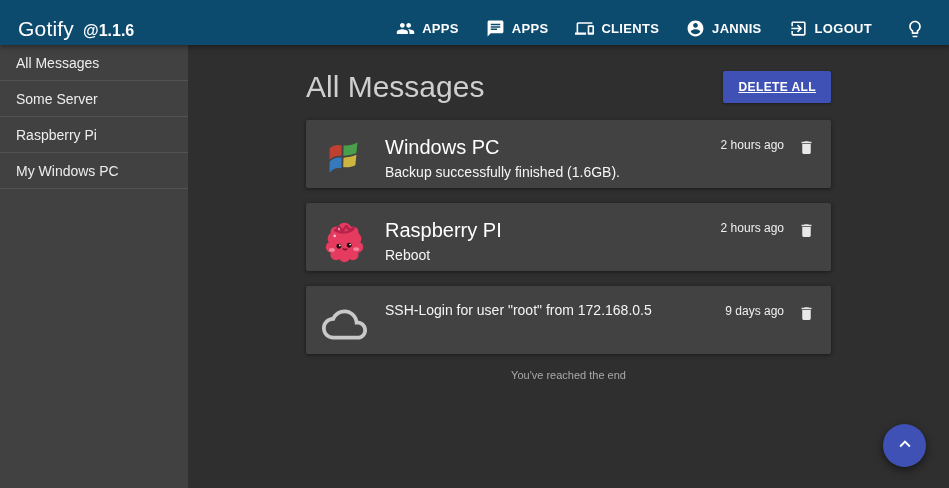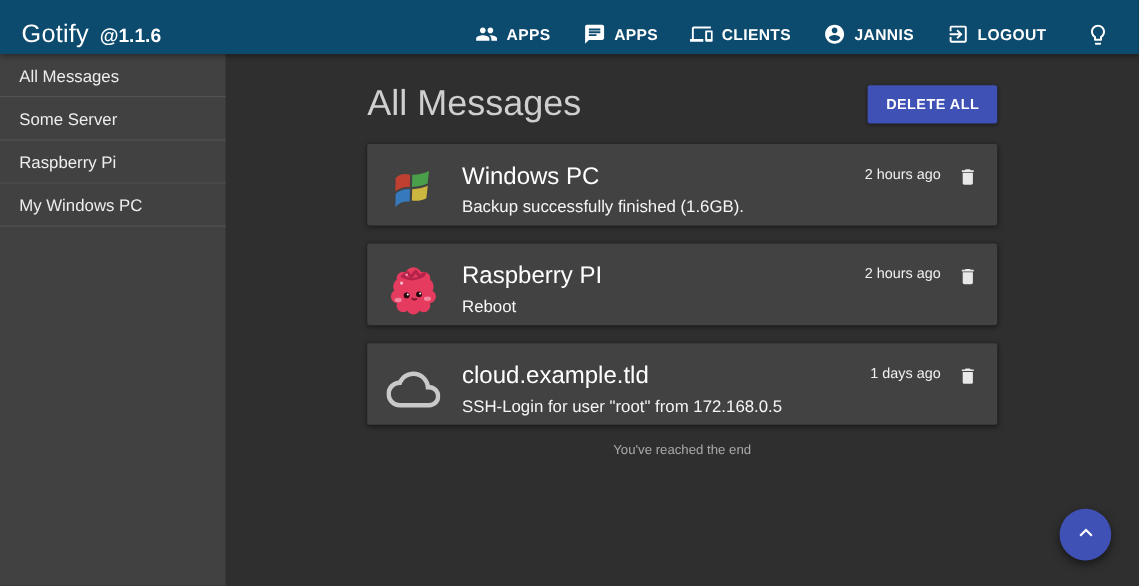--- a/index.html
+++ b/index.html
@@ -44,20 +44,21 @@
   .main { position:absolute; top:45px; left:188px; right:0; bottom:0; }
   .content { width:525px; margin:0 auto; padding-top:26px; }
   .title-row { display:flex; justify-content:space-between; align-items:center; margin-bottom:17px; }
   .page-title { font-size:30px; font-weight:400; color:#cfcfcf; line-height:1; }
   .delete-all {
     background:#3f51b5; color:#fff; border:none; cursor:pointer;
     font-family:"Liberation Sans", sans-serif;
     font-size:12px; font-weight:700; letter-spacing:.4px;
     padding:9px 15px; border-radius:2px;
     box-shadow:0 1px 3px rgba(0,0,0,.4);
+    text-decoration:underline;
   }
   .card {
     background:#424242; border-radius:2px;
     padding:16px; height:68px;
     display:flex; align-items:flex-start;
     margin-bottom:15px;
     box-shadow:0 1px 4px rgba(0,0,0,.5);
   }
   .msg-icon { width:45px; height:45px; flex:none; }
   .msg-icon svg { display:block; }
@@ -230,25 +231,24 @@
       </div>
     </div>
 
     <div class="card">
       <div class="msg-icon">
         <svg width="45" height="45" viewBox="0 0 24 24" fill="#c9c9c9">
             <path d="M19.35 10.04C18.67 6.59 15.64 4 12 4 9.11 4 6.6 5.64 5.35 8.04 2.34 8.36 0 10.91 0 14c0 3.31 2.69 6 6 6h13c2.76 0 5-2.24 5-5 0-2.64-2.05-4.78-4.65-4.96zM19 18H6c-2.21 0-4-1.79-4-4s1.79-4 4-4h.71C7.37 7.69 9.48 6 12 6c3.04 0 5.5 2.46 5.5 5.5v.5H19c1.66 0 3 1.34 3 3s-1.34 3-3 3z"></path>
           </svg>
       </div>
       <div class="msg-text">
-        <div class="msg-title">cloud.example.tld</div>
         <div class="msg-body">SSH-Login for user "root" from 172.168.0.5</div>
       </div>
       <div class="msg-meta">
-        <span class="msg-time">1 days ago</span>
+        <span class="msg-time">9 days ago</span>
         <button class="trash-btn">
           <span>
             <svg width="17" height="19" viewBox="0 0 24 24" fill="#e8e8e8">
                 <path d="M6 19c0 1.1.9 2 2 2h8c1.1 0 2-.9 2-2V7H6v12zM19 4h-3.5l-1-1h-5l-1 1H5v2h14V4z"></path>
               </svg>
           </span>
         </button>
       </div>
     </div>
 

